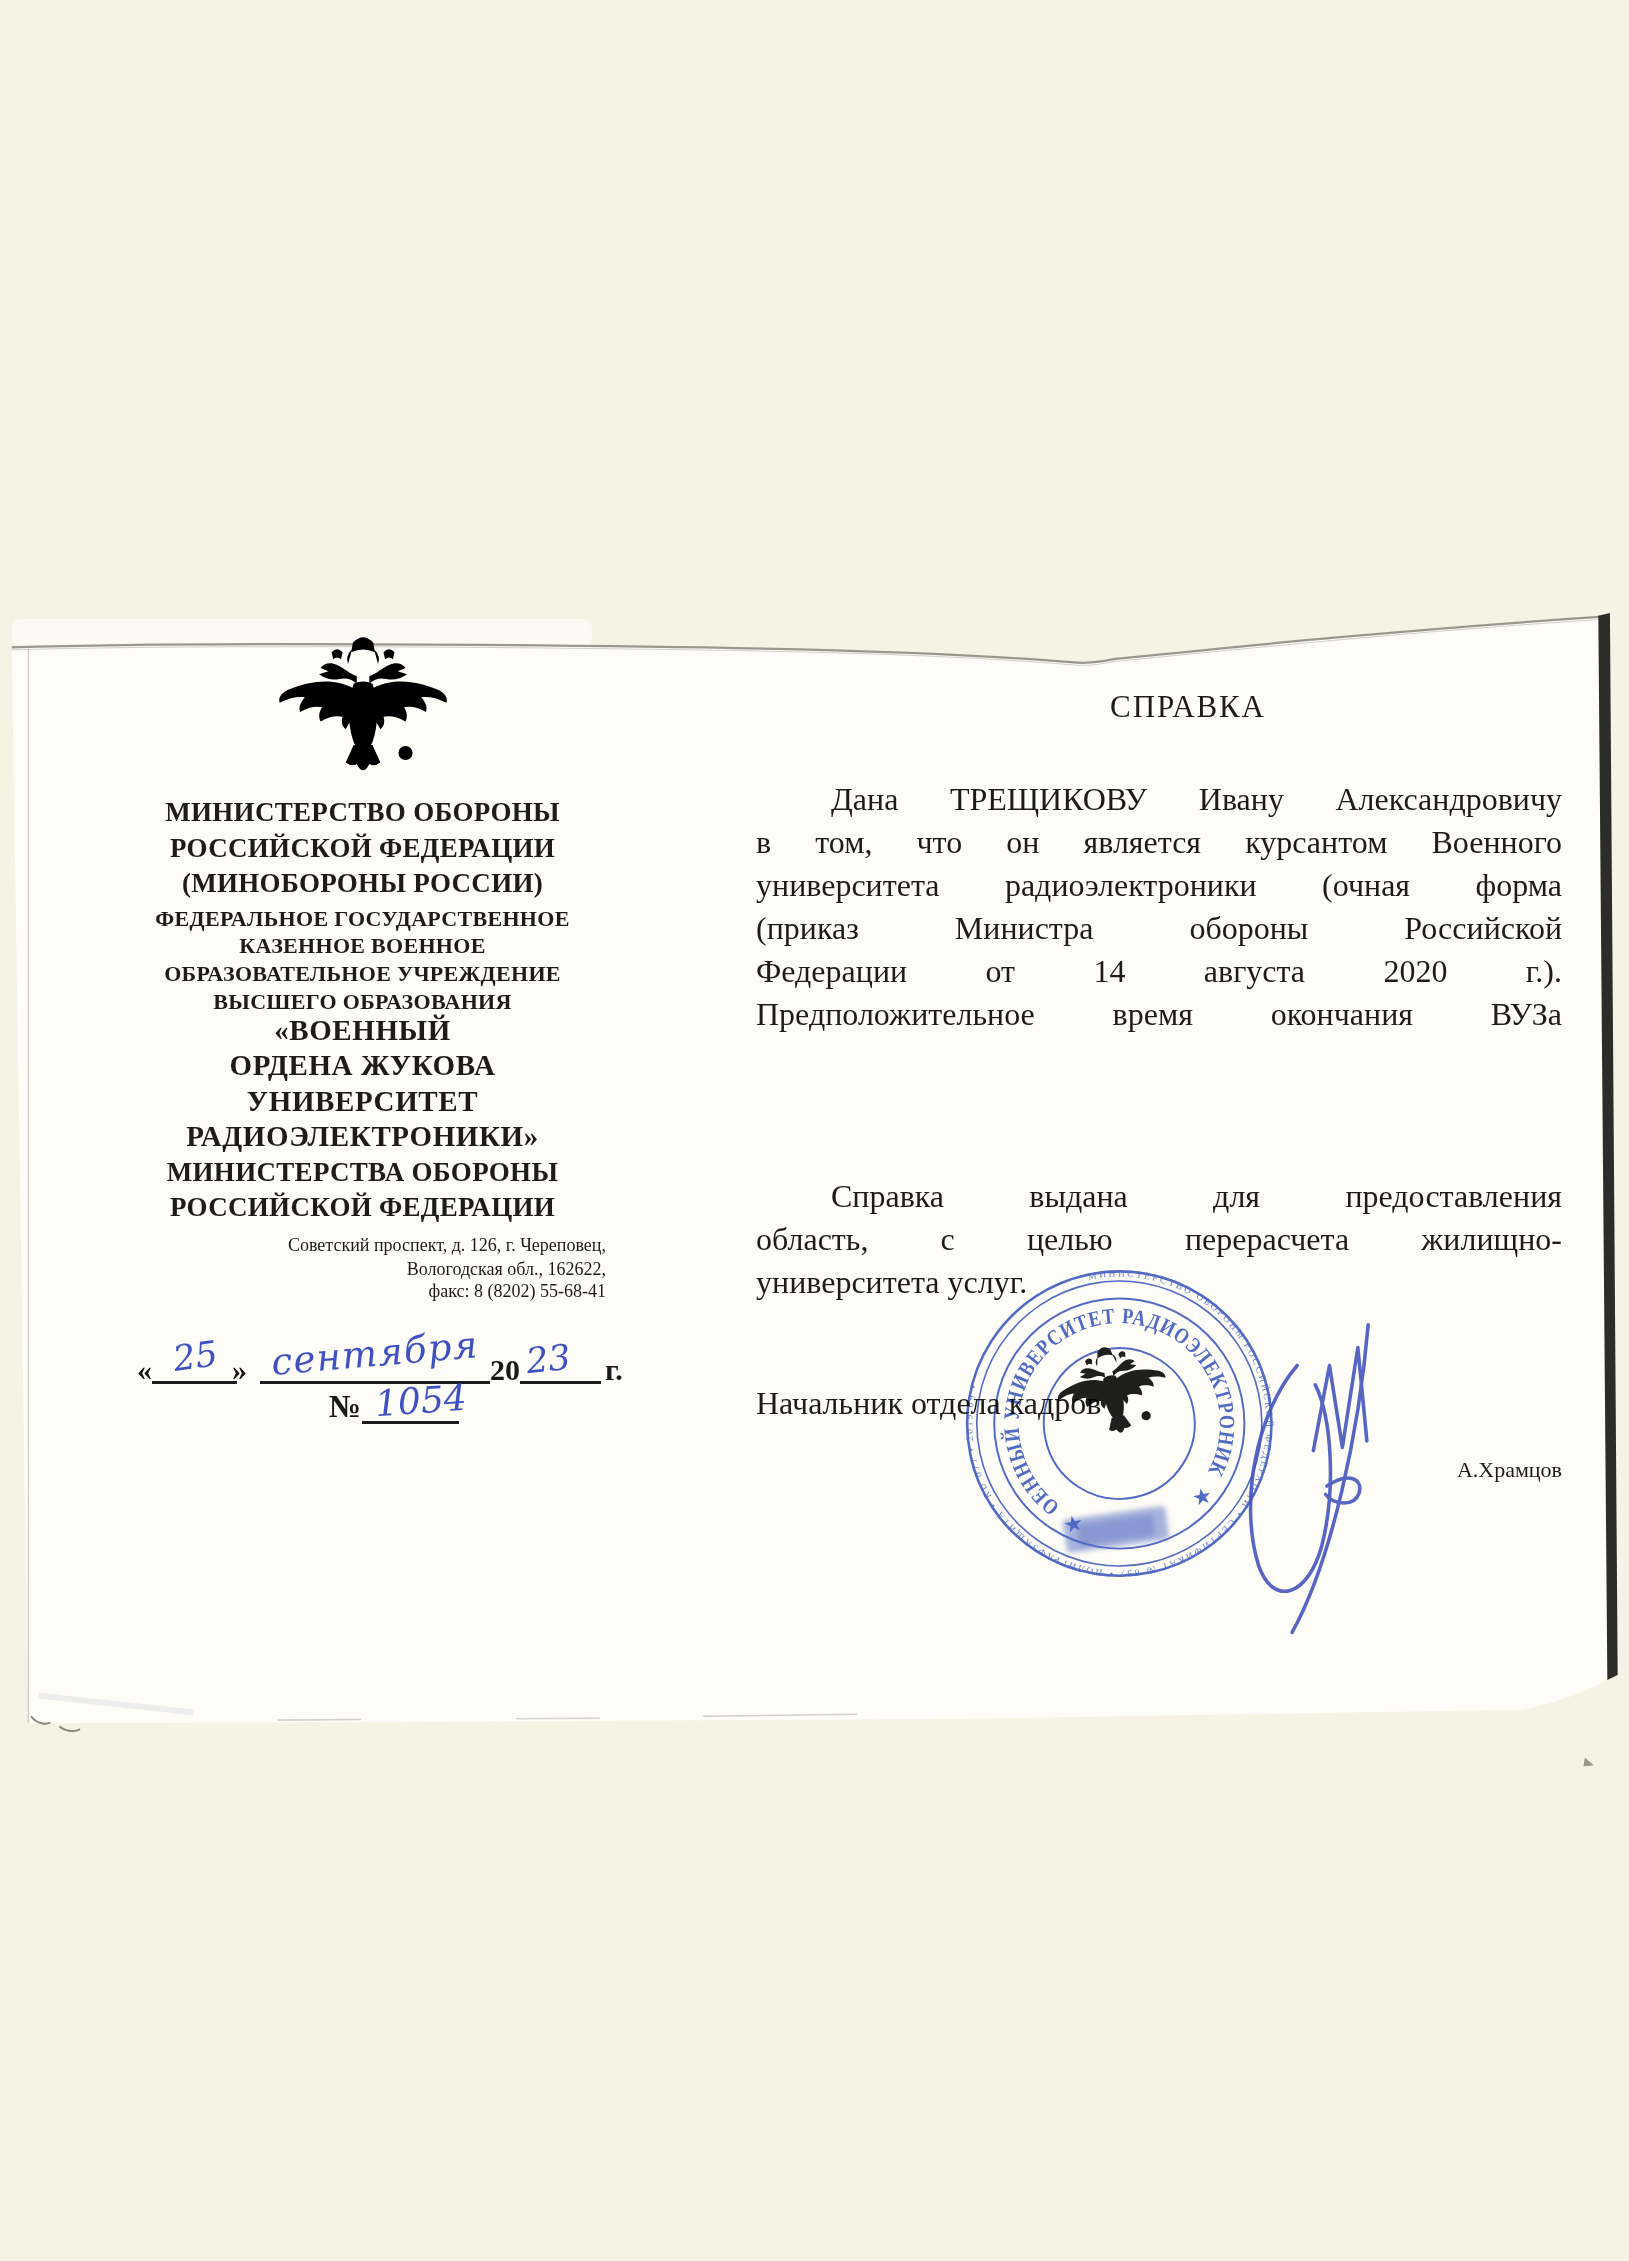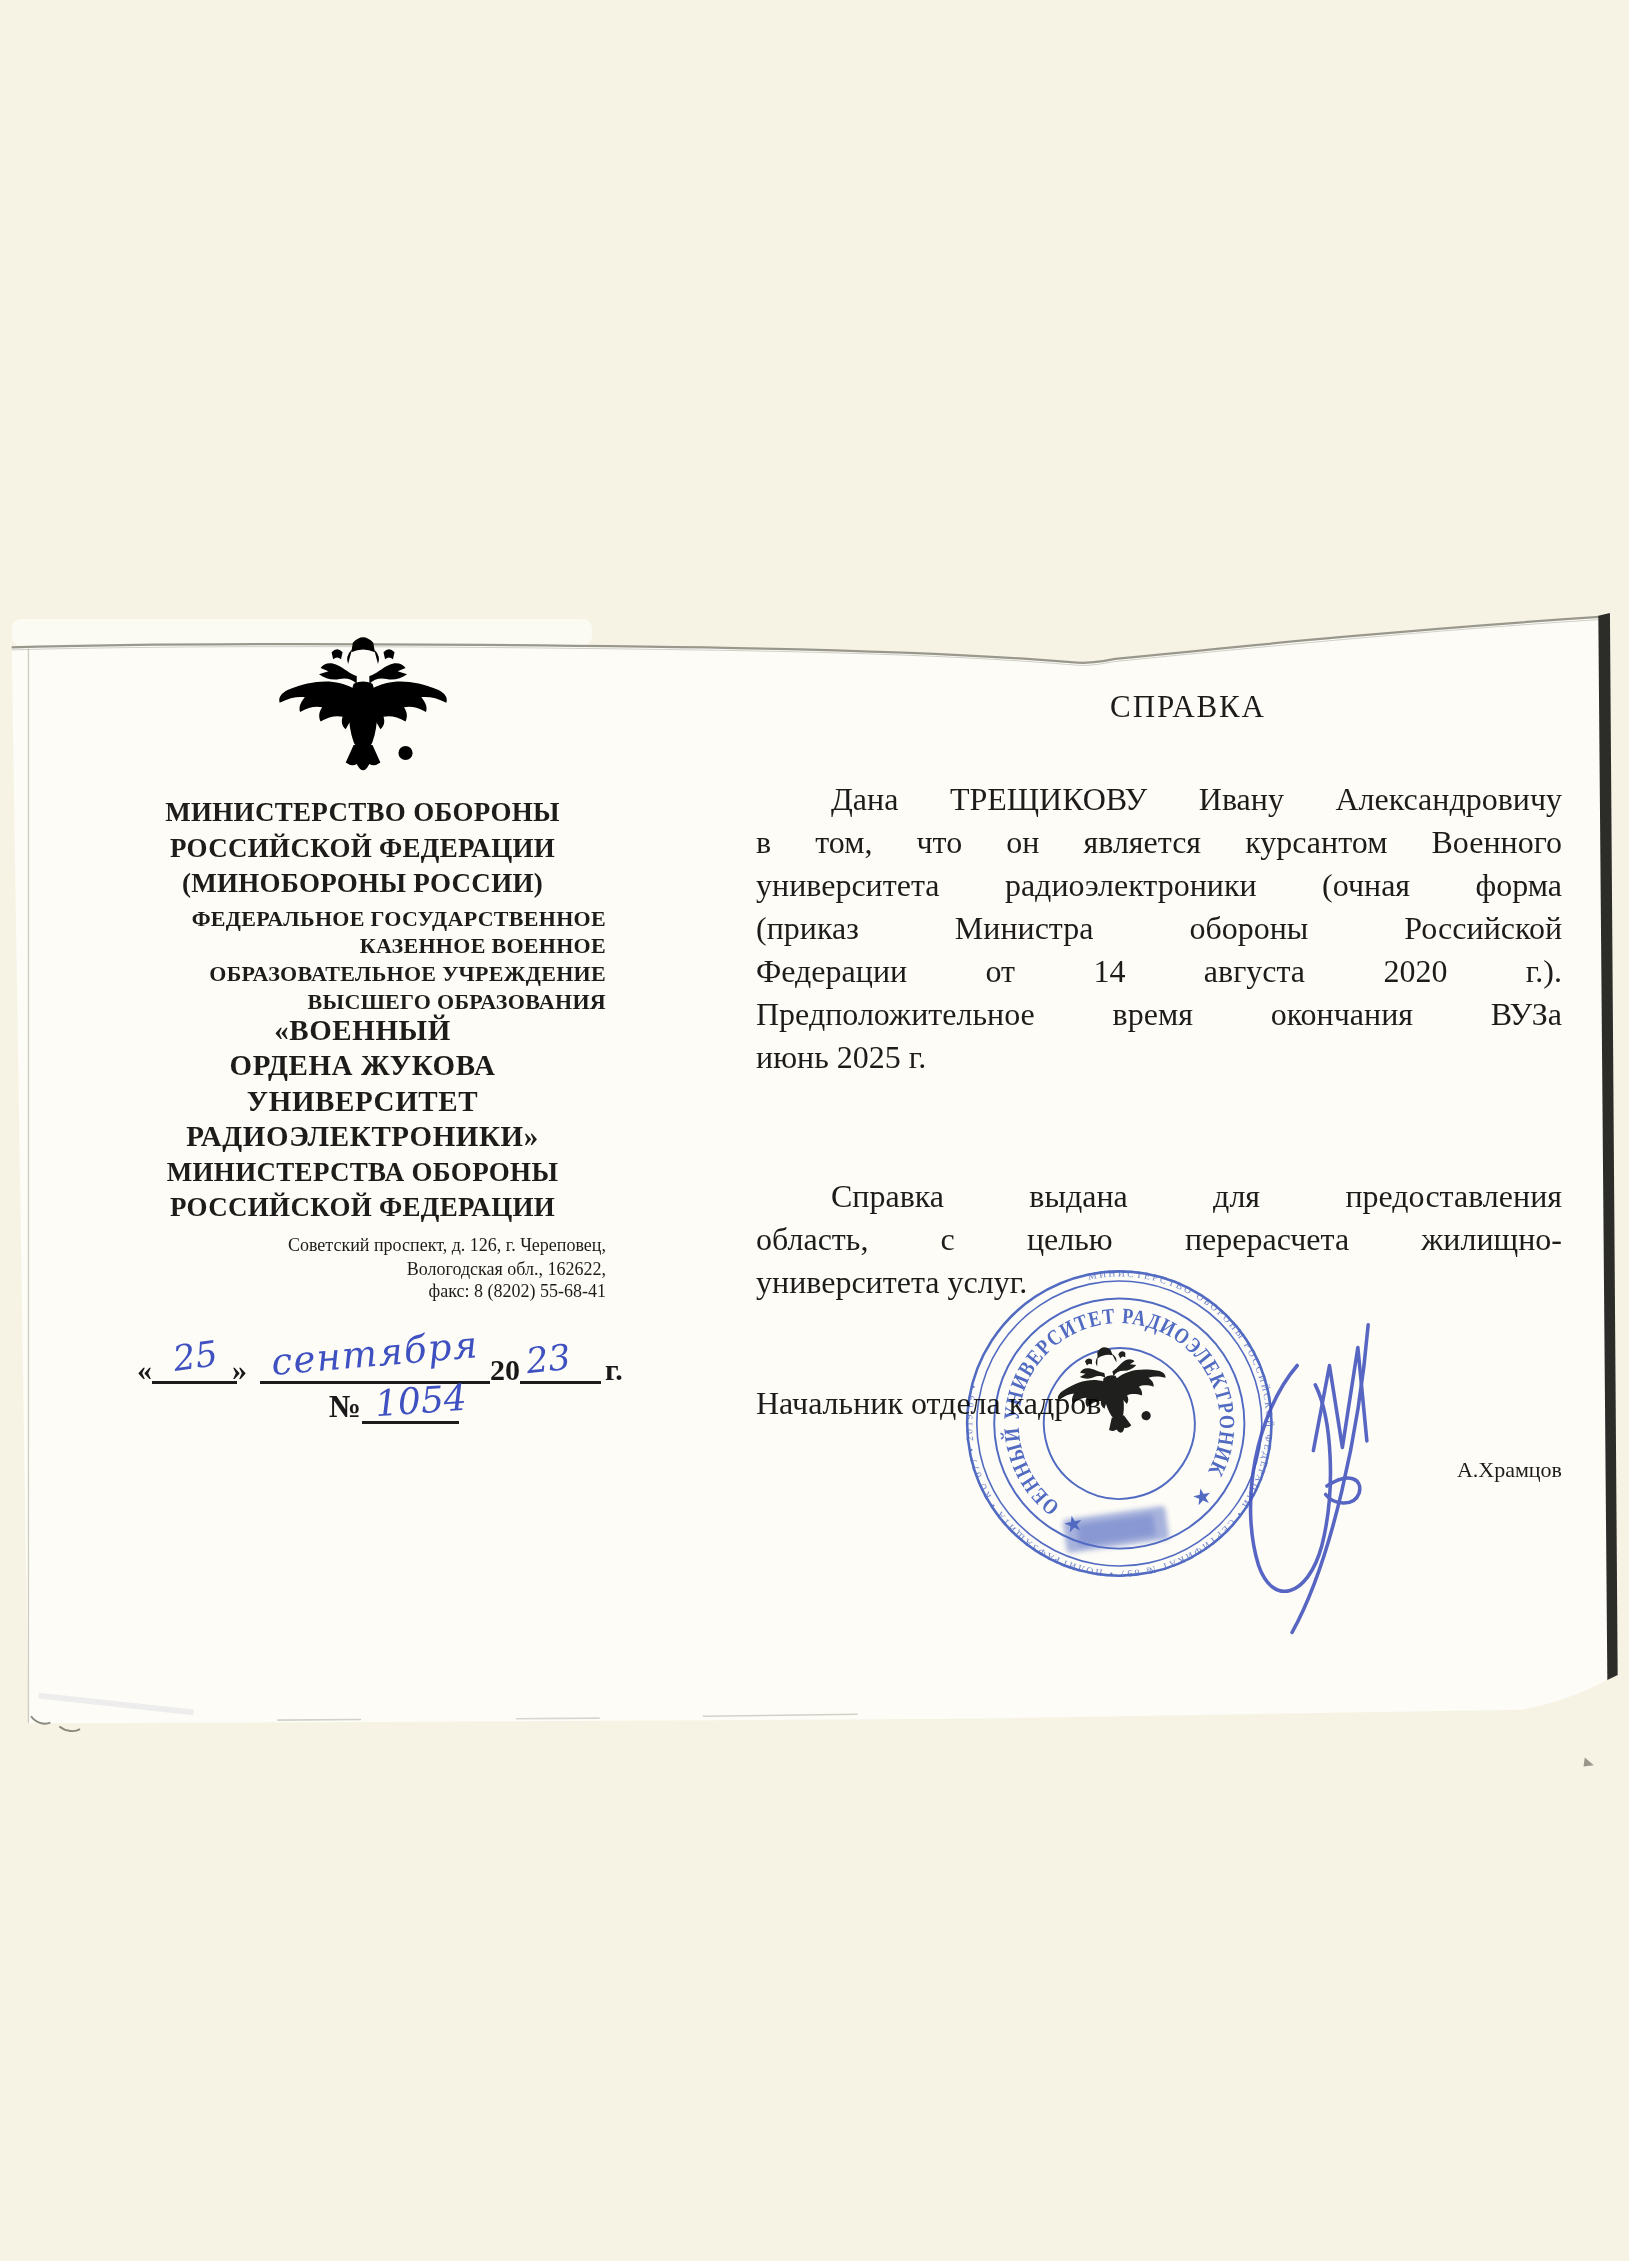--- a/index.html
+++ b/index.html
@@ -3,21 +3,21 @@
 <meta charset="utf-8">
 <style>
   html,body{margin:0;padding:0;background:#e9e6d8;}
   #canvas{position:relative;width:1630px;height:2261px;background:#f6f3e4;overflow:hidden;
           font-family:"Liberation Serif", serif;color:#1d1c1a;}
   svg{position:absolute;left:0;top:0;}
   .abs{position:absolute;}
   
   .lh{left:119px;width:487px;text-align:center;font-weight:700;line-height:1.05;letter-spacing:0.3px;}
   .lh-big{font-size:27px;}
-  .lh-mid{font-size:22px;text-align:right;}
+  .lh-mid{font-size:22px;}
   .lh-quote{font-size:29px;letter-spacing:0.6px;}
   .lh-addr{left:119px;width:487px;text-align:right;font-weight:400;font-size:18px;}
   
   .pr{font-weight:700;color:#191919;}
   .hand{font-family:"DejaVu Serif", serif;font-style:italic;color:#3f51c1;}
   .uline{position:absolute;height:3.2px;background:#1c1c1c;}
   
   .rcol{left:756px;width:806px;}
   .title{font-size:31px;letter-spacing:1.9px;text-align:center;padding-left:58px;box-sizing:border-box;}
   .para div{font-size:32px;line-height:43px;height:43px;white-space:nowrap0;}
@@ -123,21 +123,20 @@
 
   <div class="abs rcol title" style="top:689px">СПРАВКА</div>
 
   <div class="abs rcol para" style="top:778px">
     <div class="jline indent">Дана ТРЕЩИКОВУ Ивану Александровичу</div>
     <div class="jline">в том, что он является курсантом Военного</div>
     <div class="jline">университета радиоэлектроники (очная форма</div>
     <div class="jline">(приказ Министра обороны Российской</div>
     <div class="jline">Федерации от 14 августа 2020 г.).</div>
     <div class="jline">Предположительное время окончания ВУЗа</div>
-    <div class="jlast">июнь 2025 г.</div>
   </div>
 
   <div class="abs rcol para" style="top:1175px">
     <div class="jline indent">Справка выдана для предоставления</div>
     <div class="jline">область, с целью перерасчета жилищно-</div>
     <div class="jlast">университета услуг.</div>
   </div>
 
   <div class="abs rcol sig-title" style="top:1385px">Начальник отдела кадров</div>
   <div class="abs rcol sig-name" style="top:1457px">А.Храмцов</div>

